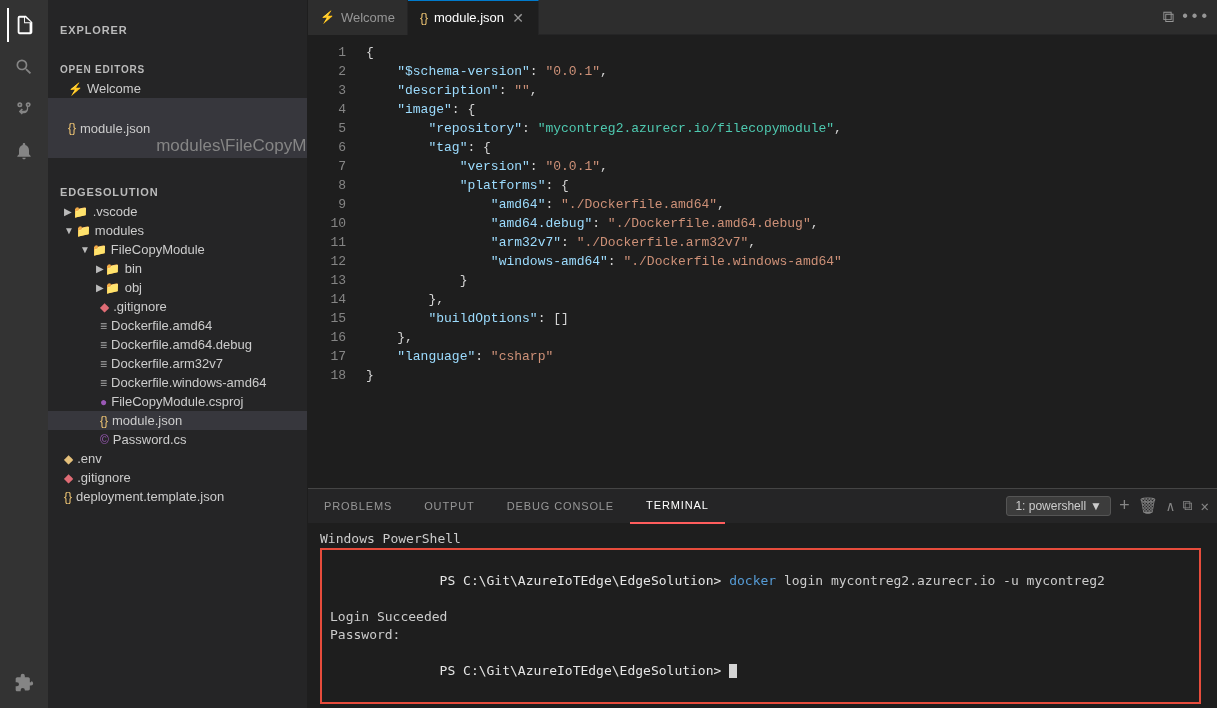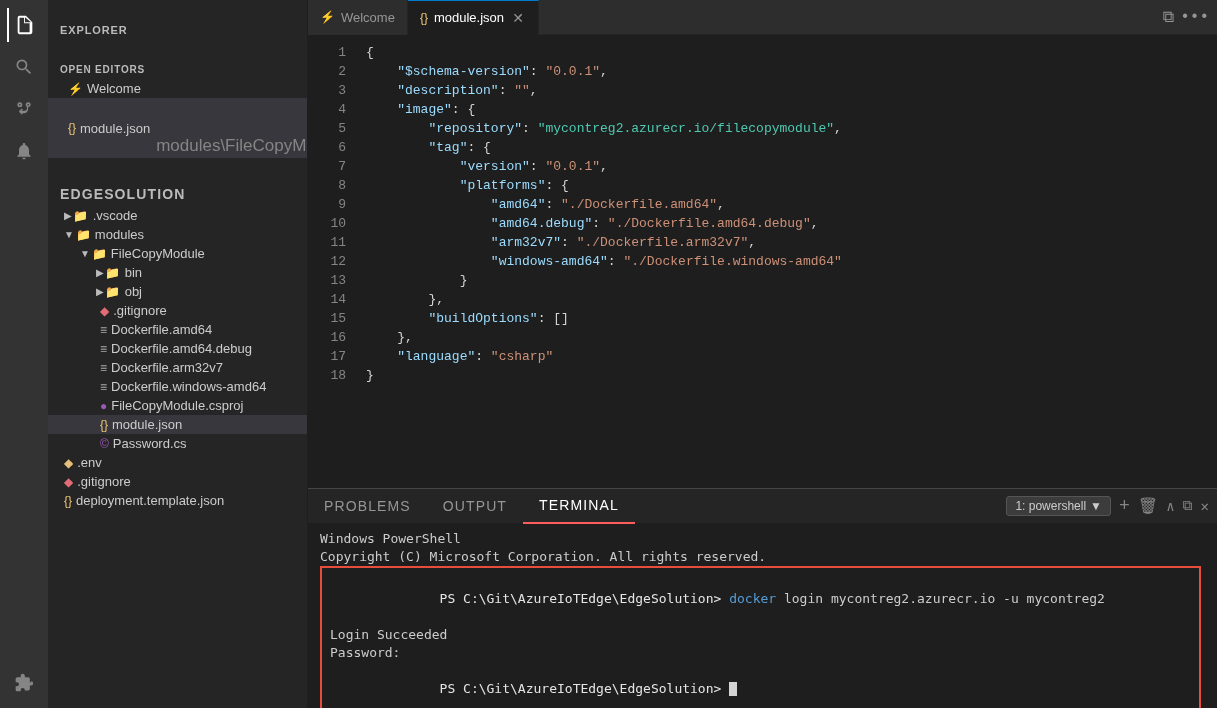--- a/index.html
+++ b/index.html
@@ -203,21 +203,21 @@
       background: #252526;
       height: 35px;
       flex-shrink: 0;
       border-bottom: 1px solid #1e1e1e;
     }
     .panel-tab {
       padding: 15px 16px;
       height: 35px;
       display: flex;
       align-items: center;
-      font-size: 14px;
+      font-size: 11px;
       font-family: 'Segoe UI', sans-serif;
       color: #969696;
       cursor: pointer;
       letter-spacing: 0.08em;
       font-weight: 500;
     }
     .panel-tab.active {
       color: #ffffff;
       border-bottom: 2px solid #ff5d5d;
     }
@@ -326,21 +326,21 @@
     <div class="sidebar-item" style="padding-left:20px;">
       <span class="item-icon icon-vscode">⚡</span>
       <span>Welcome</span>
     </div>
     <div class="sidebar-item selected" style="padding-left:20px;">
       <span class="item-icon icon-json">{}</span>
       <span>module.json</span>
       <span style="color:#858585; font-size:17px; margin-left:6px;margin-top:36px;">modules\FileCopyModule</span>
     </div>
 
-    <div class="sidebar-section-title" style="font-size:14px; margin-top:4px;">EDGESOLUTION</div>
+    <div class="sidebar-section-title" style="font-size:11px; margin-top:4px;">EDGESOLUTION</div>
 
     <div class="sidebar-item" style="padding-left:16px;">
       <span class="arrow">▶</span>
       <span class="item-icon icon-vscode">📁</span>
       <span>.vscode</span>
     </div>
 
     <div class="sidebar-item" style="padding-left:16px;">
       <span class="arrow">▼</span>
       <span class="item-icon icon-folder">📁</span>
@@ -482,37 +482,37 @@
           <div class="code-line">    <span class="c-key">"language"</span><span class="c-colon">: </span><span class="c-string">"csharp"</span></div>
           <div class="code-line"><span class="c-brace">}</span></div>
         </div>
       </div>
 
       <div class="panel-area">
 
         <div class="panel-tabs">
           <div class="panel-tab">PROBLEMS</div>
           <div class="panel-tab">OUTPUT</div>
+          <div class="panel-tab">DEBUG CONSOLE</div>
           <div class="panel-tab active">TERMINAL</div>
           <div class="panel-tab-actions">
             <div class="panel-dropdown">
               <span>1: powershell</span>
               <span>▼</span>
             </div>
             <span title="New Terminal" style="cursor:pointer; font-size:18px; color:#858585;">+</span>
             <span title="Kill Terminal" style="cursor:pointer; font-size:16px; color:#858585;">🗑</span>
             <span title="Maximize" style="cursor:pointer; font-size:14px;">∧</span>
             <span title="Split Terminal" style="cursor:pointer;">⧉</span>
             <span title="Close Panel" style="cursor:pointer;">✕</span>
           </div>
         </div>
 
         <div class="terminal-content">
           <div class="terminal-line t-normal">Windows PowerShell</div>
-          <div class="terminal-line t-normal">Copyright (C) Microsoft Corporation. All rights reserved.</div>
 
           <div class="terminal-highlight">
             <div class="terminal-line">
               <span class="t-prompt">PS C:\Git\AzureIoTEdge\EdgeSolution&gt; </span><span style="color:#569cd6;text-align:center;">docker</span><span class="t-arg"> login mycontreg2.azurecr.io -u mycontreg2</span>
             </div>
             <div class="terminal-line t-normal">Login Succeeded</div>
             <div class="terminal-line t-normal">Password:</div>
             <div class="terminal-line">
               <span class="t-prompt">PS C:\Git\AzureIoTEdge\EdgeSolution&gt; </span><span class="t-cursor"></span>
             </div>

